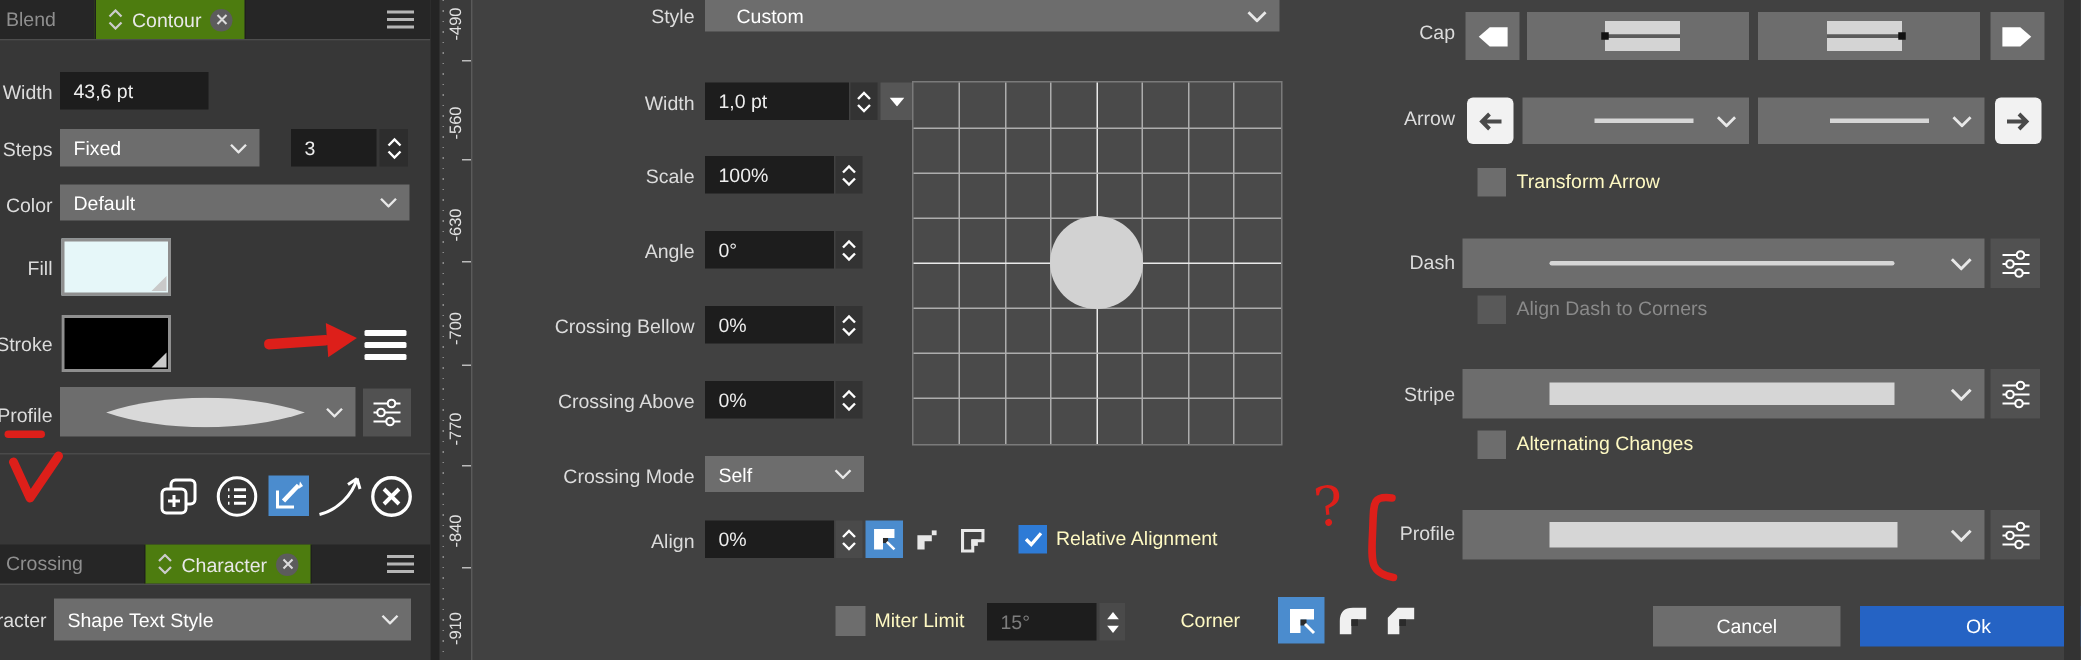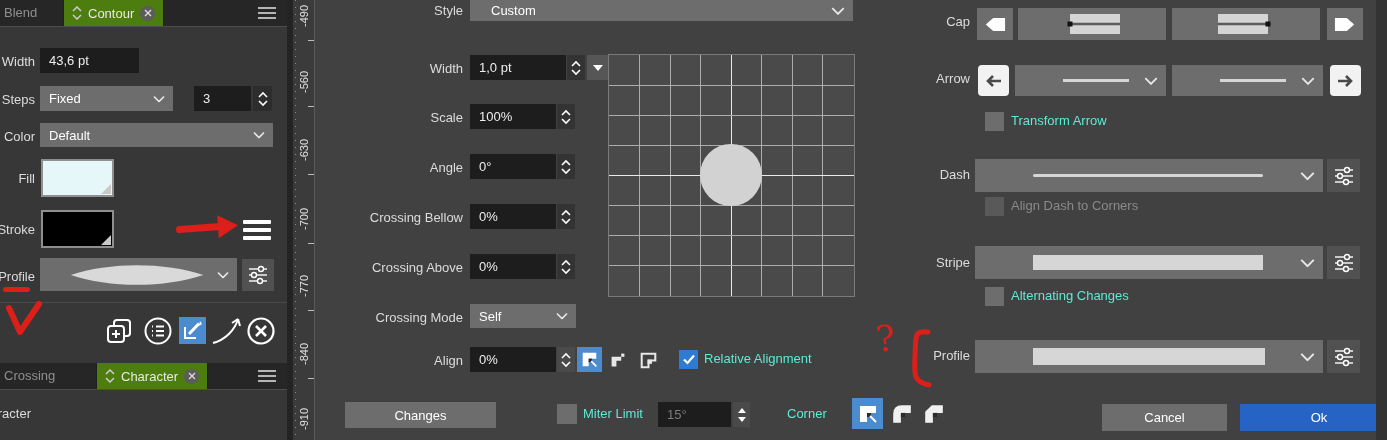--- a/index.html
+++ b/index.html
@@ -28,21 +28,21 @@
   .ruler{left:287px;top:0;width:28px;height:440px;background:#3b3b3b;border-left:6px solid #242424;border-right:1px solid #5a5a5a;box-sizing:border-box;}
   .ruler .dots{position:absolute;left:2px;top:0;width:1px;height:440px;
     background:repeating-linear-gradient(to bottom,#8a8a8a 0 1px,transparent 1px 7px);}
   .rlabel{position:absolute;left:-12px;width:46px;text-align:center;font-size:11px;color:#e0e0e0;transform:rotate(-90deg);}
   .rtick{position:absolute;right:0;width:6px;height:1px;background:#bbbbbb;}
   
   .btn{position:absolute;display:flex;align-items:center;justify-content:center;background:#6d6d6d;color:#fff;}
   .cb{position:absolute;background:#6d6d6d;display:flex;align-items:center;justify-content:center;box-sizing:border-box;}
   .cb.checked{background:#2e7bd6;}
   .cb.disabled{background:#595959;}
-  .cbl{position:absolute;color:#5eead4;white-space:nowrap;}
+  .cbl{position:absolute;color:#fef9c3;white-space:nowrap;}
   .cbl.disabled{color:#8a8a8a;}
   .grid{position:absolute;left:608px;top:54px;width:245px;height:241px;background:#4a4a4a;border:1px solid #7a7a7a;}
   .gline-v{position:absolute;top:0;bottom:0;width:1px;background:#adadad;}
   .gline-h{position:absolute;left:0;right:0;height:1px;background:#adadad;}
   .gline-c{background:#eaeaea;}
   .gcircle{position:absolute;width:62px;height:62px;border-radius:50%;background:#d2d2d2;}
   .linepreview{background:#d6d6d6;position:absolute;}
   .red{color:#dd1f1a;}
   .rightstrip{left:1376px;top:0;width:11px;height:440px;background:#333333;}
   .okbtn{background:#2563c4;}
@@ -212,20 +212,26 @@
         </span>
       </div>
       <div class="hamburger" style="position:absolute;left:258px;top:7px;">
           <i></i>
           <i></i>
           <i></i>
         </div>
     </div>
 
     <span class="lbl" style="left:-44px;top:406px;width:75px;">Character</span>
+    <div class="dd" style="left:36px;top:399px;width:238px;height:28px;">
+      <span>Shape Text Style</span>
+      <svg class="chev" width="12" height="7" viewBox="0 0 12 7">
+          <polyline points="1,1 6,6 11,1" fill="none" stroke="#e8e8e8" stroke-width="1.6"></polyline>
+        </svg>
+    </div>
   </div>
 
   <div class="abs ruler">
     <div class="dots"></div>
     <span class="rlabel" style="top:10px;">-490</span>
     <span class="rlabel" style="top:76px;">-560</span>
     <span class="rlabel" style="top:144px;">-630</span>
     <span class="rlabel" style="top:213px;">-700</span>
     <span class="rlabel" style="top:280px;">-770</span>
     <span class="rlabel" style="top:348px;">-840</span>
@@ -361,23 +367,20 @@
         <rect x="9" y="9" width="5" height="5" fill="#e8e8e8"></rect>
       </svg>
   </div>
   <div class="cb checked" style="left:679px;top:350px;width:19px;height:19px;">
     <svg width="12" height="11" viewBox="0 0 12 11">
         <polyline points="1,5.5 4.5,9 11,1.5" fill="none" stroke="#fff" stroke-width="2.2"></polyline>
       </svg>
   </div>
   <span class="cbl" style="left:704px;top:351px;">Relative Alignment</span>
 
-  <div class="btn" style="left:345px;top:402px;width:151px;height:26px;">
-      <span>Changes</span>
-    </div>
   <div class="cb" style="left:557px;top:404px;width:20px;height:20px;"></div>
   <span class="cbl" style="left:583px;top:406px;">Miter Limit</span>
   <div class="inp" style="left:658px;top:402px;width:73px;height:25px;color:#7d7d7d;">
       <span>15°</span>
     </div>
   <div class="stp" style="left:733px;top:402px;width:17px;height:25px;background:#4a4a4a;flex-direction:column;gap:4px;">
     <svg width="8" height="5" viewBox="0 0 8 5">
         <polygon points="0,5 8,5 4,0" fill="#fff"></polygon>
       </svg>
     <svg width="8" height="5" viewBox="0 0 8 5">

